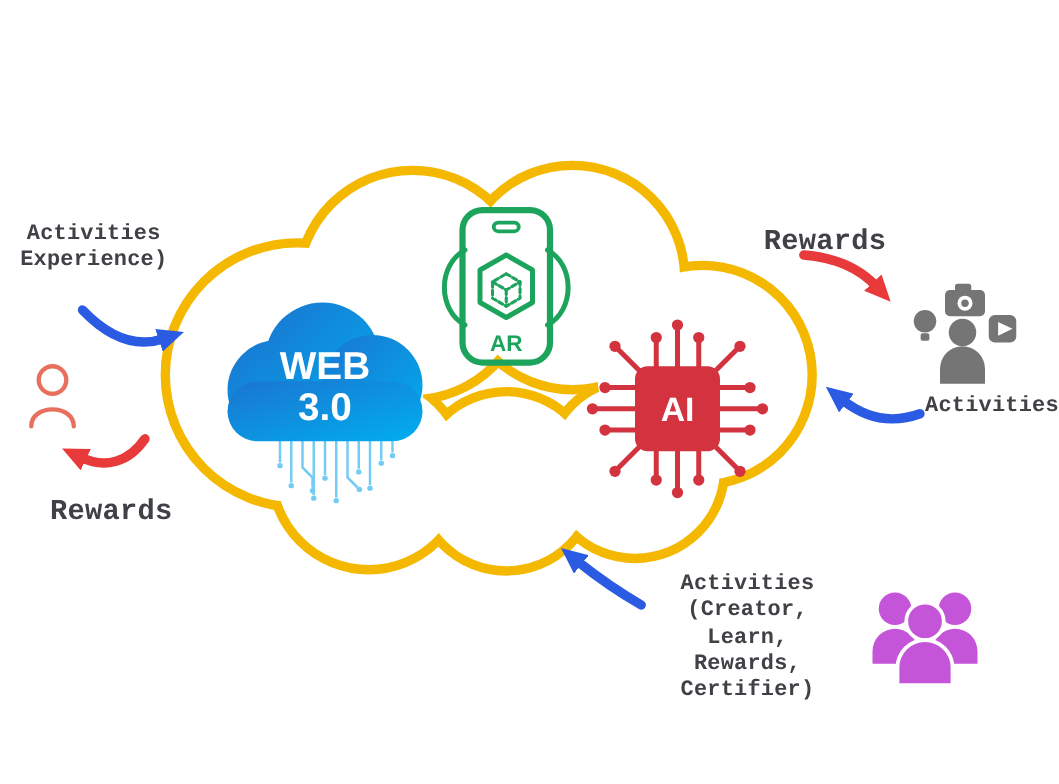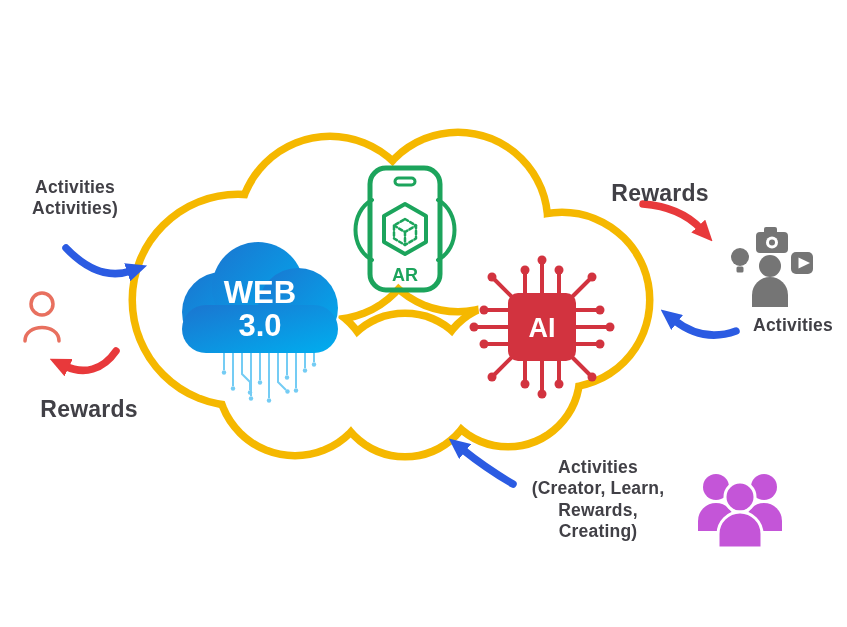--- a/index.html
+++ b/index.html
@@ -3,21 +3,21 @@
 <meta charset="utf-8">
 <style>
   html,body{margin:0;padding:0;background:#fff;}
   .canvas{
     position:relative;width:847px;height:627px;background:#FFFFFF;overflow:hidden;
     font-family:"Liberation Sans",sans-serif;
   }
   .canvas svg{position:absolute;left:0;top:0;}
   .lbl{
     position:absolute;font-weight:700;color:#414046;text-align:center;
-    font-size:17.5px;line-height:1.22;letter-spacing:.2px;
+    font-size:17.5px;line-height:1.22;letter-spacing:.2px;font-family:Liberation Mono, monospace;
   }
   .lbl span{display:block;}
   .lbl-big{font-size:23px;}
 </style>
 </head>
 <body>
 
 <div class="canvas">
 
   <svg width="847" height="627" viewBox="0 0 847 627">
@@ -195,35 +195,35 @@
       </g>
       <g stroke="#E8393B">
         <path d="M116 351 C103 370 84 375 65 366" marker-end="url(#mRed)"></path>
         <path d="M643 204 C668 206 688 215 701 229" marker-end="url(#mRed)"></path>
       </g>
     </g>
   </svg>
 
   <div class="lbl" style="left:4px;top:177px;width:142px">
     <span>Activities</span>
-    <span>Activities)</span>
+    <span>Experience)</span>
   </div>
 
   <div class="lbl lbl-big" style="left:38px;top:395px;width:102px">
     <span>Rewards</span>
   </div>
 
   <div class="lbl lbl-big" style="left:611px;top:179px;width:98px">
     <span>Rewards</span>
   </div>
 
   <div class="lbl" style="left:740px;top:315px;width:106px">
     <span>Activities</span>
   </div>
 
   <div class="lbl" style="left:515px;top:457px;width:166px">
     <span>Activities</span>
     <span>(Creator, Learn,</span>
     <span>Rewards,</span>
-    <span>Creating)</span>
+    <span>Certifier)</span>
   </div>
 
 </div>
 
 </body></html>

